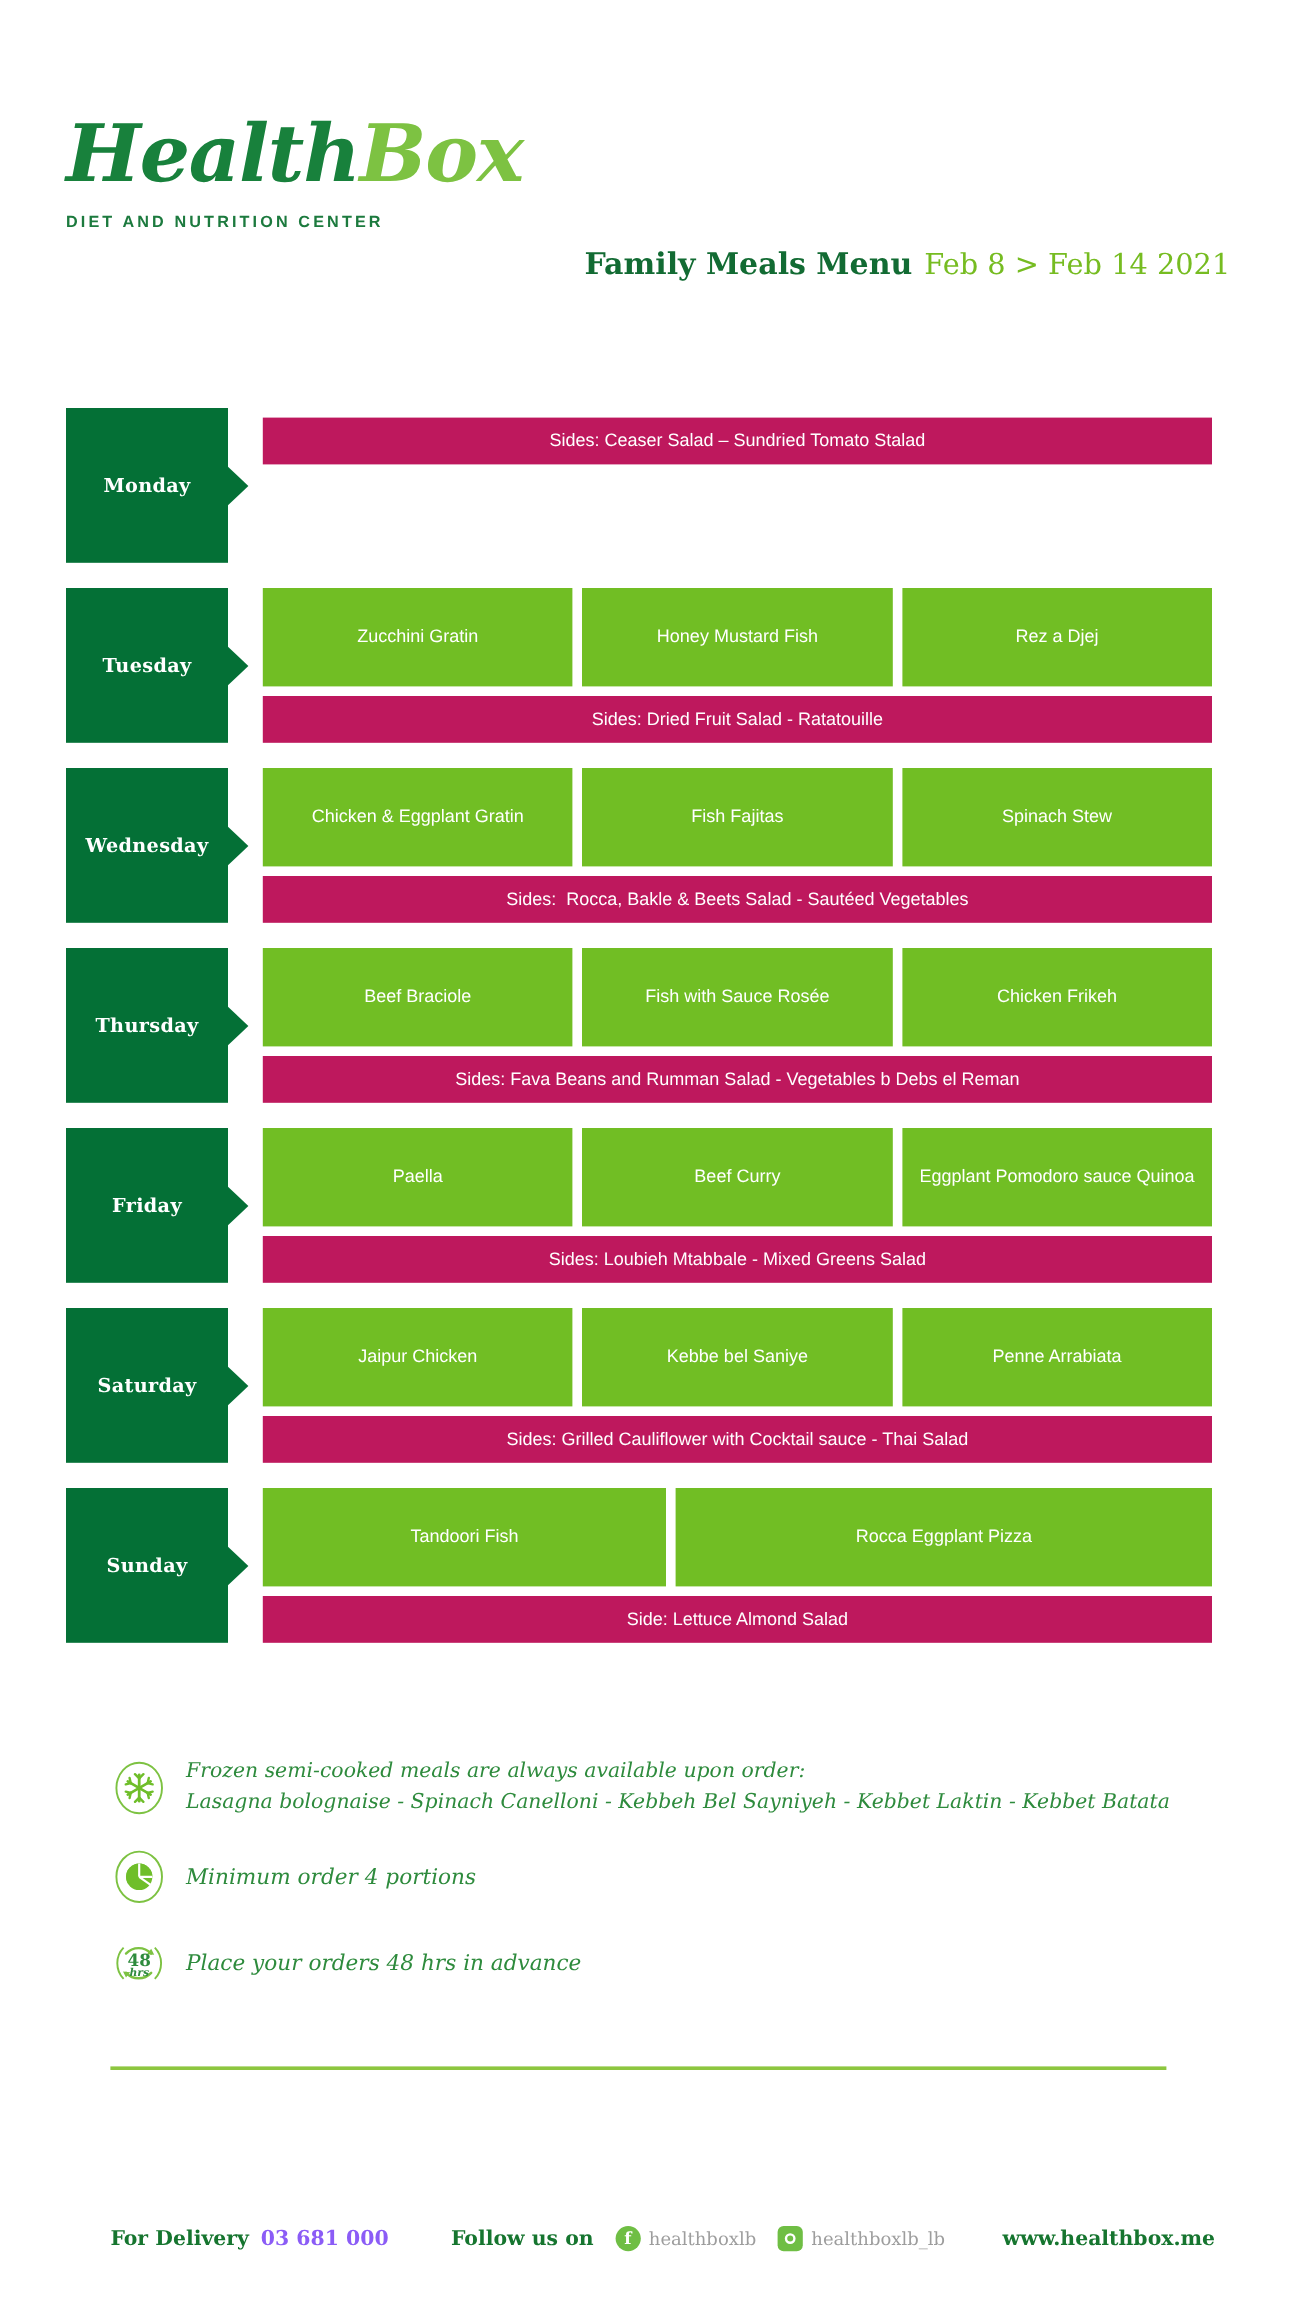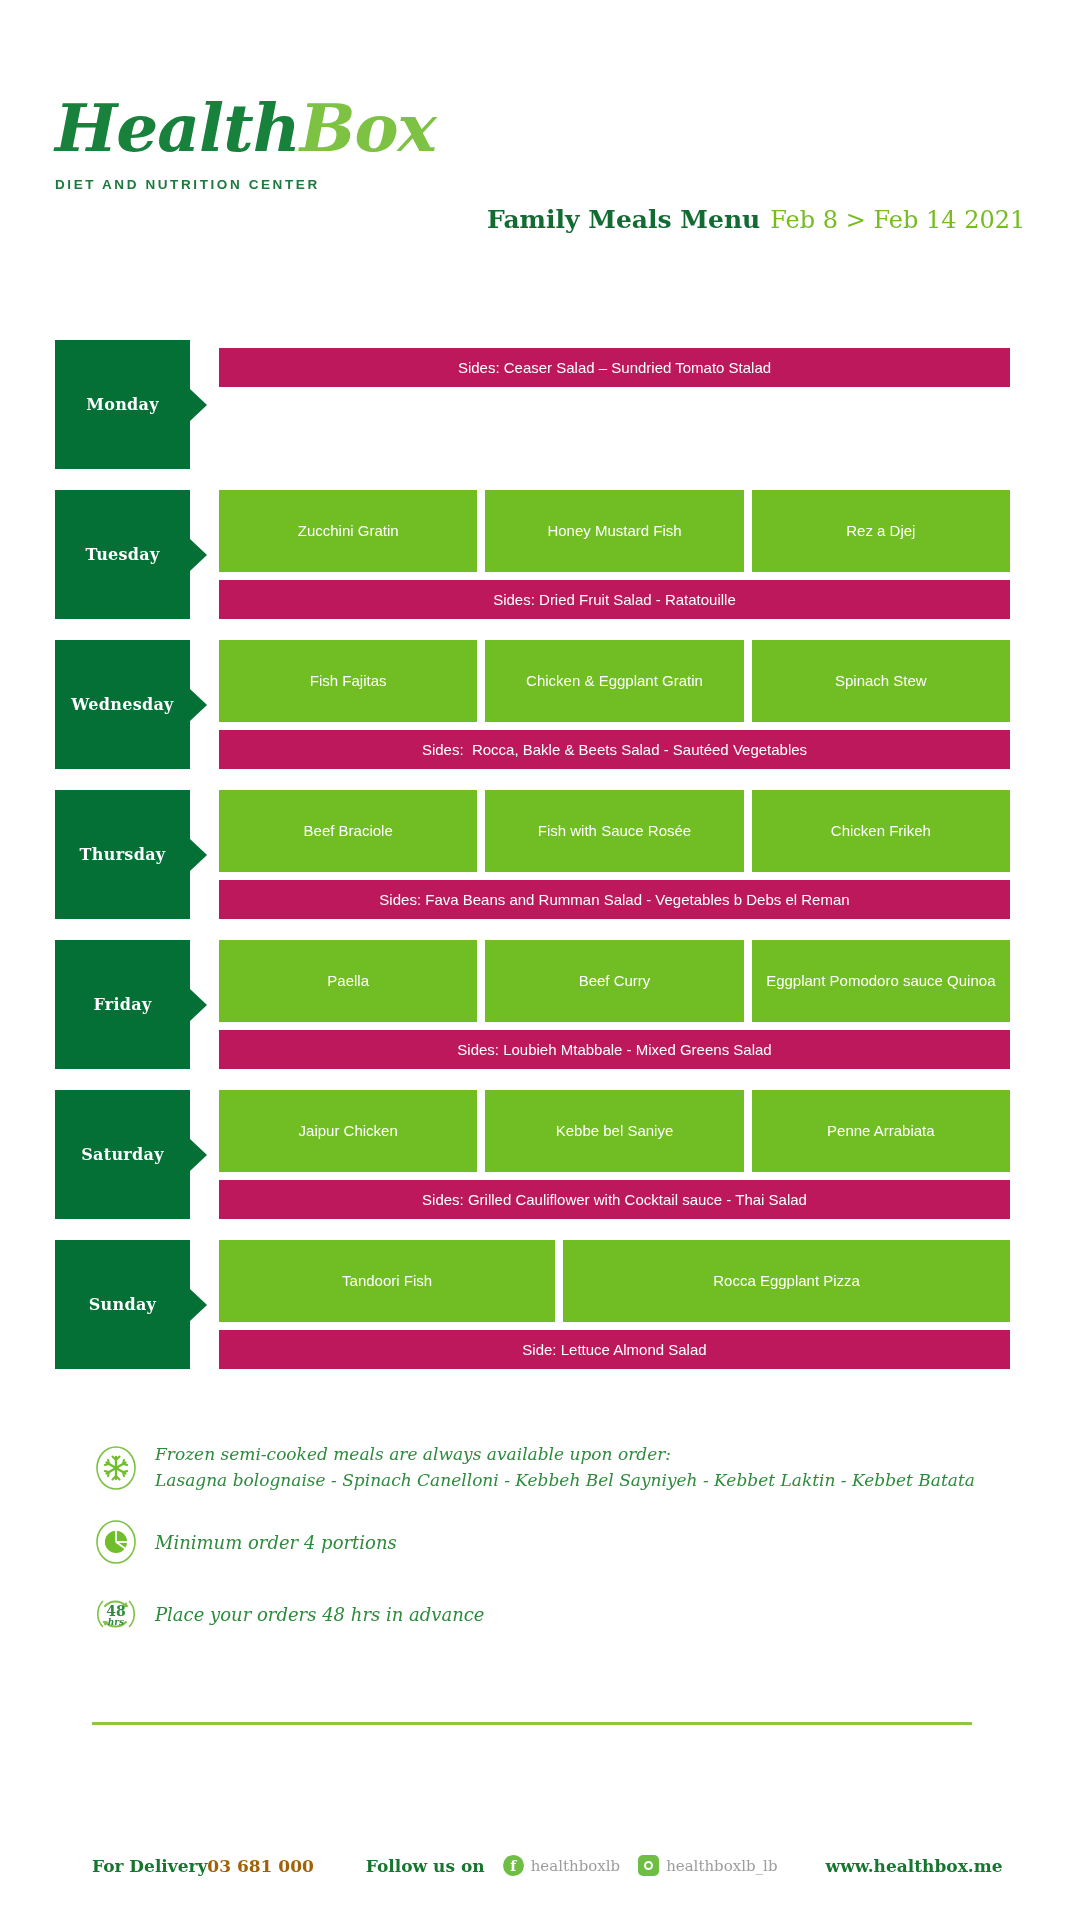--- a/index.html
+++ b/index.html
@@ -157,20 +157,21 @@
     left: 0;
     top: 1442px;
     width: 1081px;
   }
   .note {
     display: flex;
     align-items: center;
     gap: 18px;
     margin-bottom: 26px;
     padding-left: 95px;
+    margin-top: 22px;
   }
   .note-icon {
     width: 42px;
     height: 46px;
     flex: 0 0 auto;
     position: relative;
   }
   .note-icon svg { display: block; }
   .note-text {
     font-family: "DejaVu Serif", serif;
@@ -203,24 +204,25 @@
     white-space: nowrap;
   }
   .f-delivery-label {
     margin-left: 92px;
     font-family: "DejaVu Serif", serif;
     font-size: 17px;
     font-weight: bold;
     color: #16752F;
   }
   .f-delivery-number {
+    margin-left: 10px;
     font-family: "DejaVu Serif", serif;
     font-size: 17px;
     font-weight: bold;
-    color: #a16207;
+    color: #8b5cf6;
   }
   .f-follow-label {
     margin-left: 52px;
     font-family: "DejaVu Serif", serif;
     font-size: 17px;
     font-weight: bold;
     color: #16752F;
   }
   .f-social {
     display: flex;
@@ -309,22 +311,22 @@
     </div>
   </div>
 
   <div class="day-row">
     <div class="day-tab">
       <span class="day-label">Wednesday</span>
     </div>
     <div class="day-arrow"></div>
     <div class="row-content">
       <div class="meals">
+        <div class="meal-card">Chicken &amp; Eggplant Gratin</div>
         <div class="meal-card">Fish Fajitas</div>
-        <div class="meal-card">Chicken &amp; Eggplant Gratin</div>
         <div class="meal-card">Spinach Stew</div>
       </div>
       <div class="sides-bar">Sides:  Rocca, Bakle &amp; Beets Salad - Sautéed Vegetables</div>
     </div>
   </div>
 
   <div class="day-row">
     <div class="day-tab">
       <span class="day-label">Thursday</span>
     </div>

